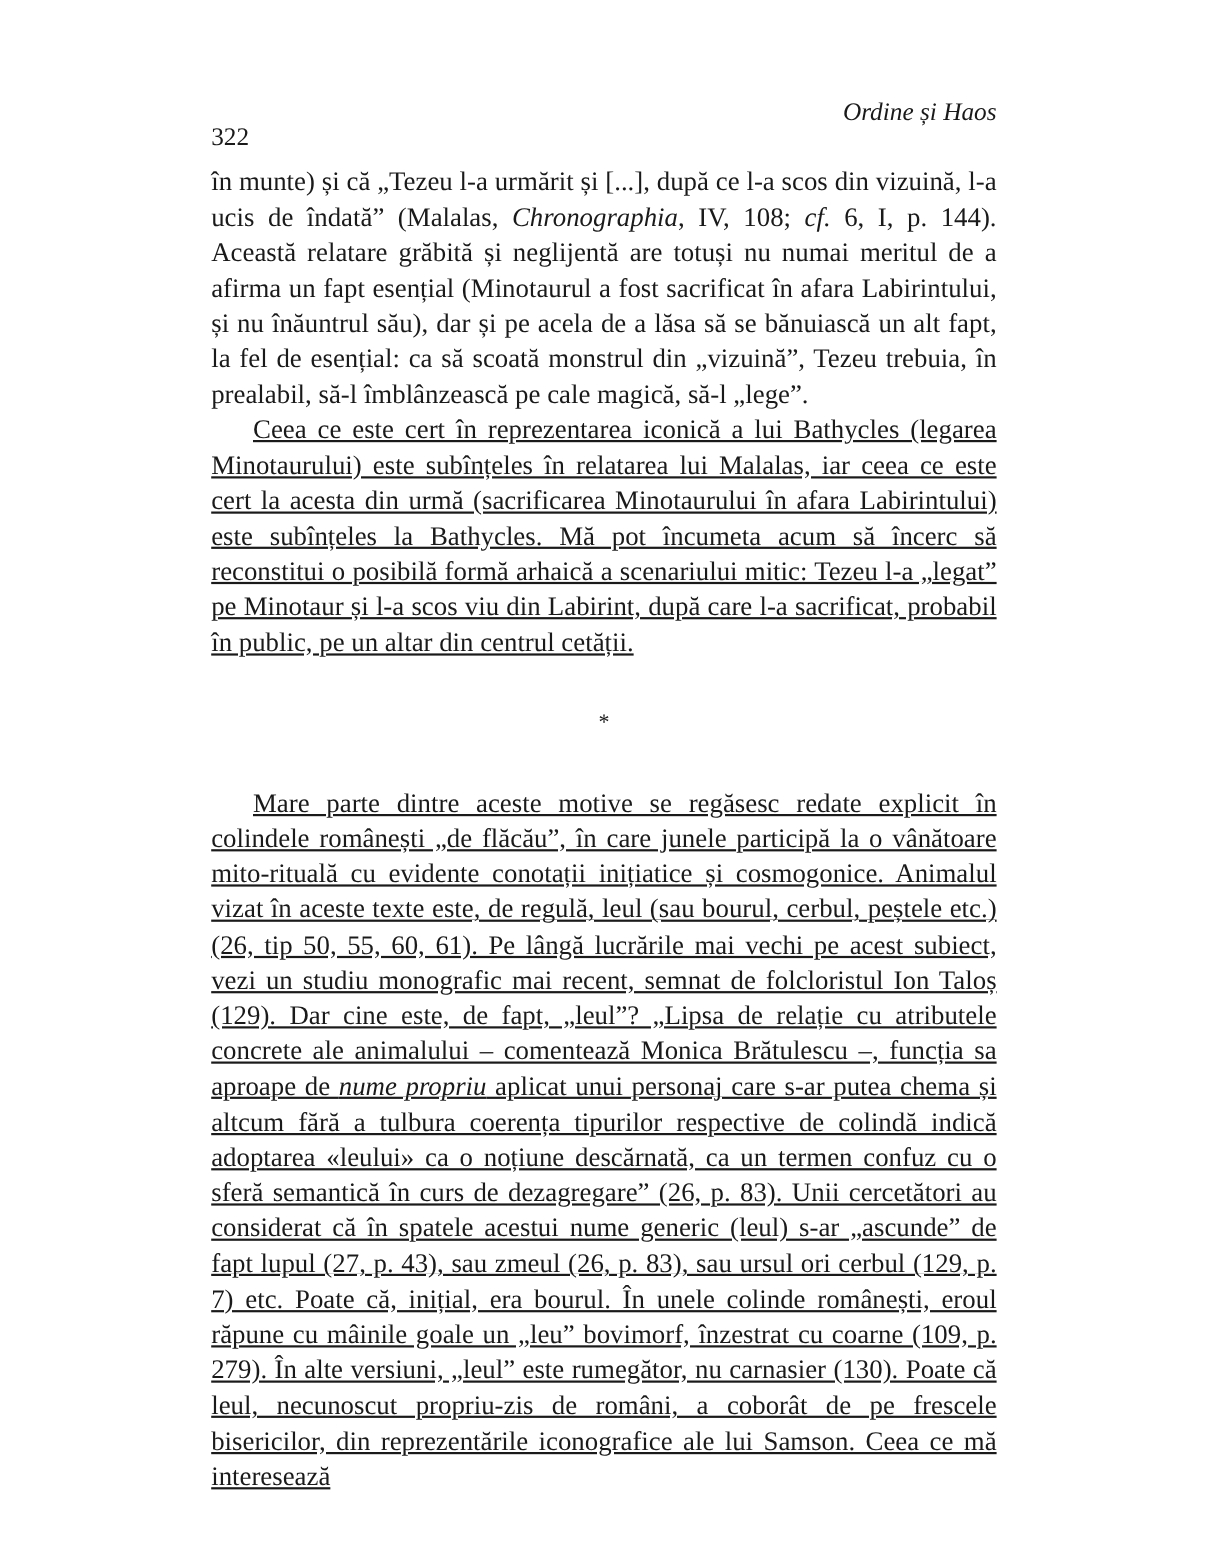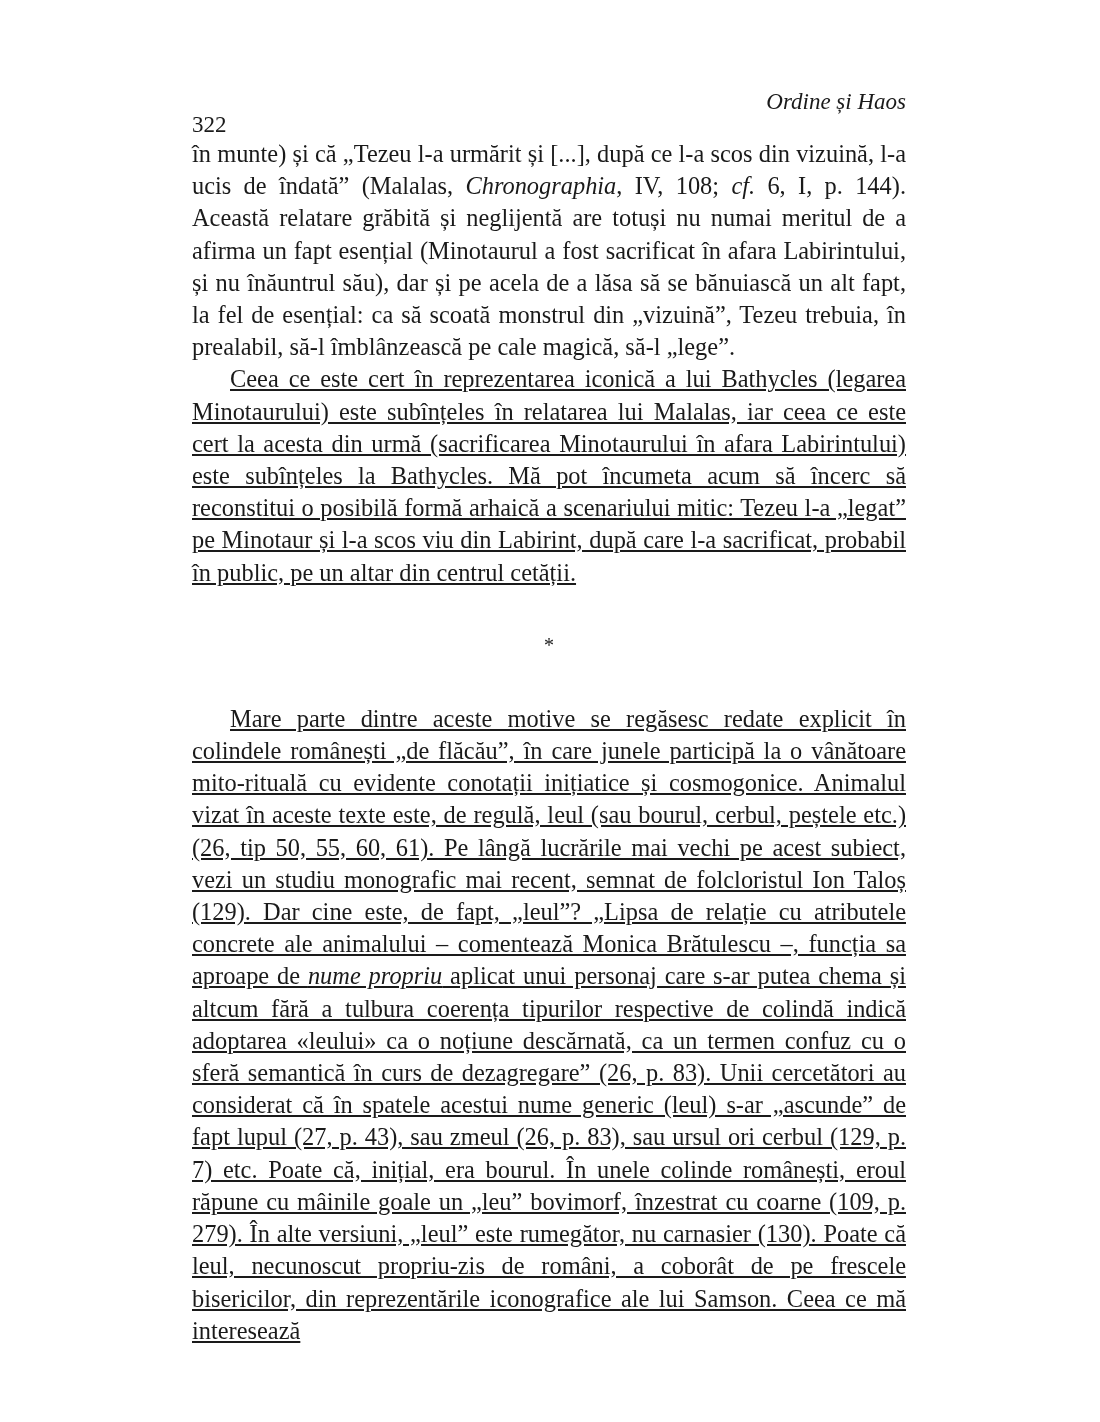--- a/index.html
+++ b/index.html
@@ -35,21 +35,21 @@
     }
     .running-title {
       position: absolute;
       left: 0;
       right: 0;
       top: 0;
       text-align: right;
       font-style: italic;
     }
     .body-text {
-      margin-top: 18px;
+      margin-top: 30px;
     }
     .para {
       margin: 0;
       font-size: 24.4px;
       line-height: 32.2px;
       text-align: justify;
       hyphens: manual;
     }
     .para.indent {
       text-indent: 38px;

